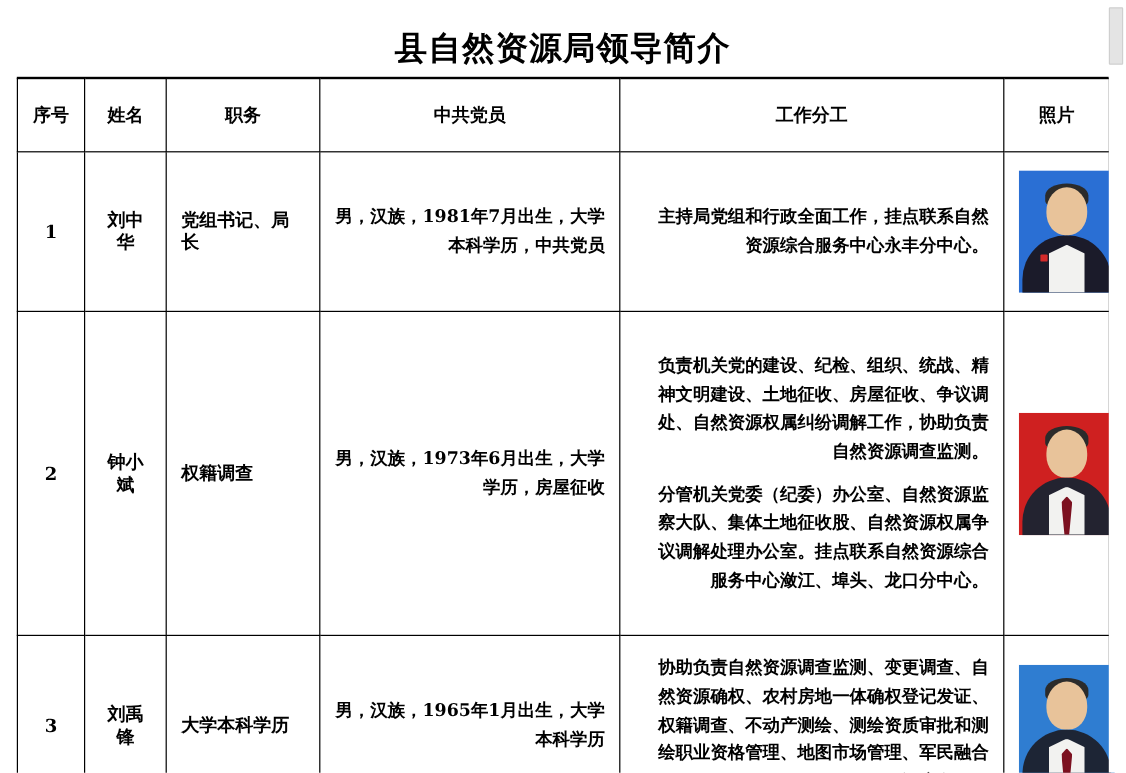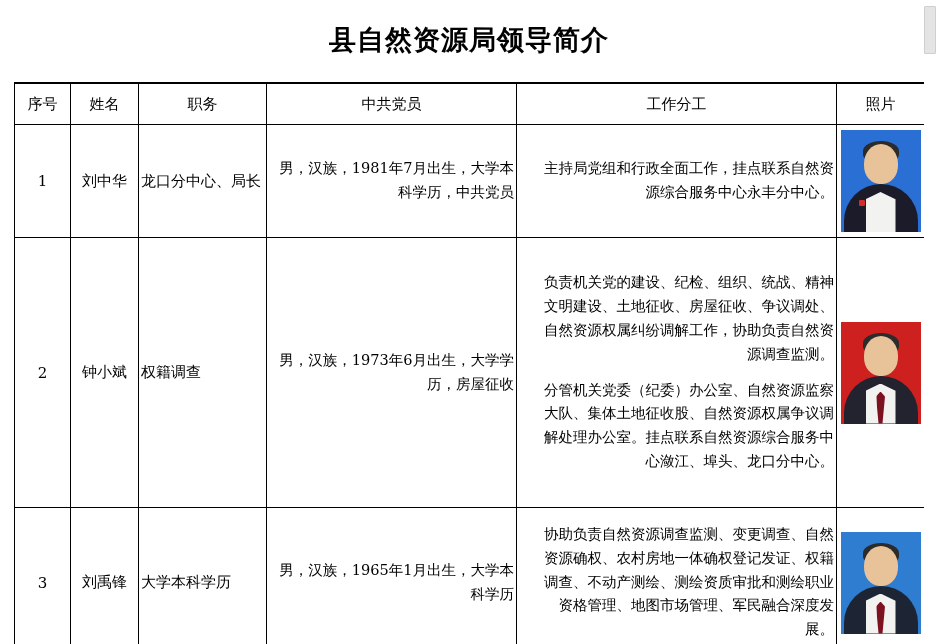--- a/index.html
+++ b/index.html
@@ -19,36 +19,37 @@
     width: 938px;
     height: 644px;
     position: relative;
     box-sizing: border-box;
   }
   .doc-title {
     text-align: center;
     font-size: 27px;
     font-weight: bold;
     letter-spacing: 1px;
-    padding: 22px 0 24px 0;
+    padding: 22px 0 6px 0;
     margin: 0 14px;
     border-bottom: 1px solid #000;
     font-family: "DejaVu Serif", "Liberation Serif", serif;
   }
   table.leader-table {
     border-collapse: collapse;
     width: 910px;
     margin: 0 14px;
     table-layout: fixed;
   }
   table.leader-table td,
   table.leader-table th {
     border: 1px solid #000000;
     vertical-align: middle;
-    padding: 2px;
+    padding: 12px;
+    font-weight: bold;
   }
   thead th {
     font-weight: normal;
     font-size: 15px;
     height: 36px;
     text-align: center;
     font-family: "DejaVu Serif", "Liberation Serif", serif;
   }
   .col-no    { width: 56px; }
   .col-name  { width: 68px; }
@@ -200,21 +201,21 @@
         <th>中共党员</th>
         <th>工作分工</th>
         <th>照片</th>
       </tr>
     </thead>
     <tbody>
 
       <tr style="height:96px;">
         <td class="cell-no">1</td>
         <td class="cell-name">刘中华</td>
-        <td class="cell-post">龙口分中心、局长</td>
+        <td class="cell-post">党组书记、局长</td>
         <td class="cell-bio">男，汉族，1981年7月出生，大学本科学历，中共党员</td>
         <td class="cell-work">
           <p>主持局党组和行政全面工作，挂点联系自然资源综合服务中心永丰分中心。</p>
         </td>
         <td class="cell-photo">
           <span class="photo">
             <span class="bg" style="background:#2a6fd4;"></span>
             <span class="body" style="background:#1b1b2a;"></span>
             <span class="hair"></span>
             <span class="head"></span>

